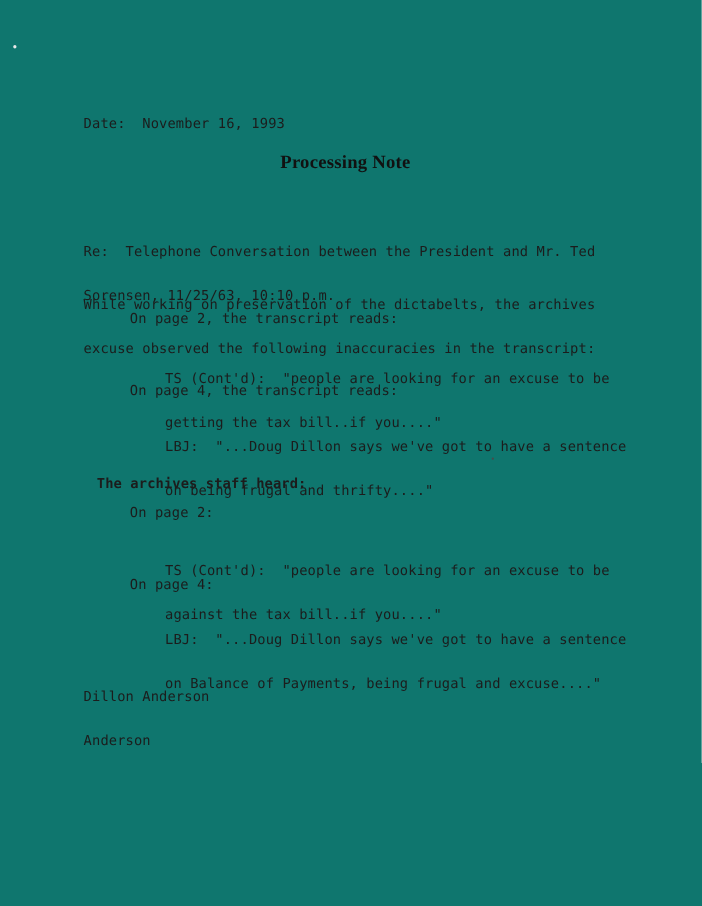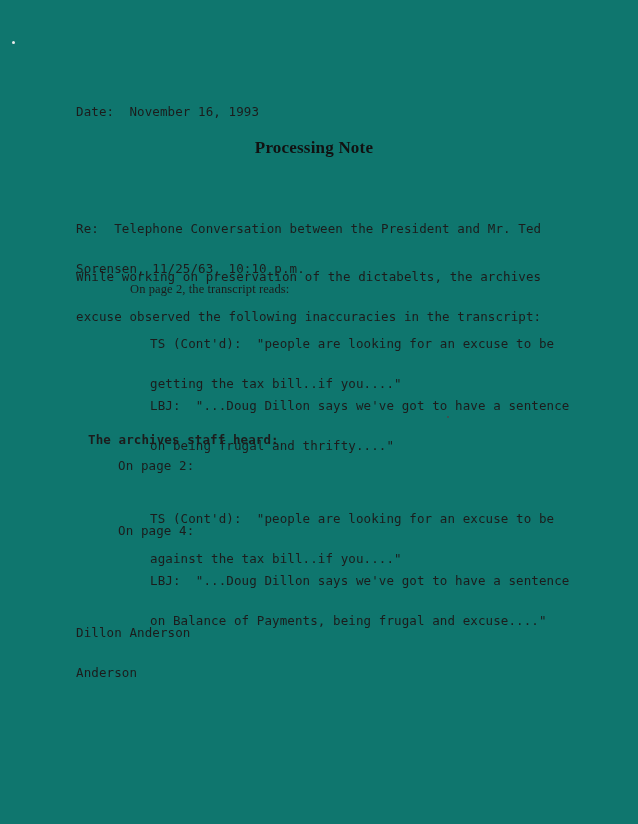--- a/index.html
+++ b/index.html
@@ -57,27 +57,28 @@
   <div class="tw" style="left:76px; top:195px;">
     <div>Re:  Telephone Conversation between the President and Mr. Ted</div>
     <div>Sorensen, 11/25/63, 10:10 p.m.</div>
   </div>
 
   <div class="tw" style="left:76px; top:243px;">
     <div>While working on preservation of the dictabelts, the archives</div>
     <div>excuse observed the following inaccuracies in the transcript:</div>
   </div>
 
-  <div class="tw" style="left:130px; top:283px;font-family:Liberation Serif, serif;">On page 2, the transcript reads:</div>
+  <div class="tw" style="left:118px; top:283px;">On page 2, the transcript reads:</div>
 
   <div class="tw" style="left:150px; top:310px;">
     <div>TS (Cont'd):  "people are looking for an excuse to be</div>
     <div>getting the tax bill..if you...."</div>
   </div>
 
+  <div class="tw" style="left:118px; top:348px;">On page 4, the transcript reads:</div>
 
   <div class="tw" style="left:150px; top:372px;">
     <div>LBJ:  "...Doug Dillon says we've got to have a sentence</div>
     <div>on being frugal and thrifty...."</div>
   </div>
 
   <div class="tw bold" style="left:88px; top:433px;">The archives staff heard:</div>
 
   <div class="tw" style="left:118px; top:459px;">On page 2:</div>
 

